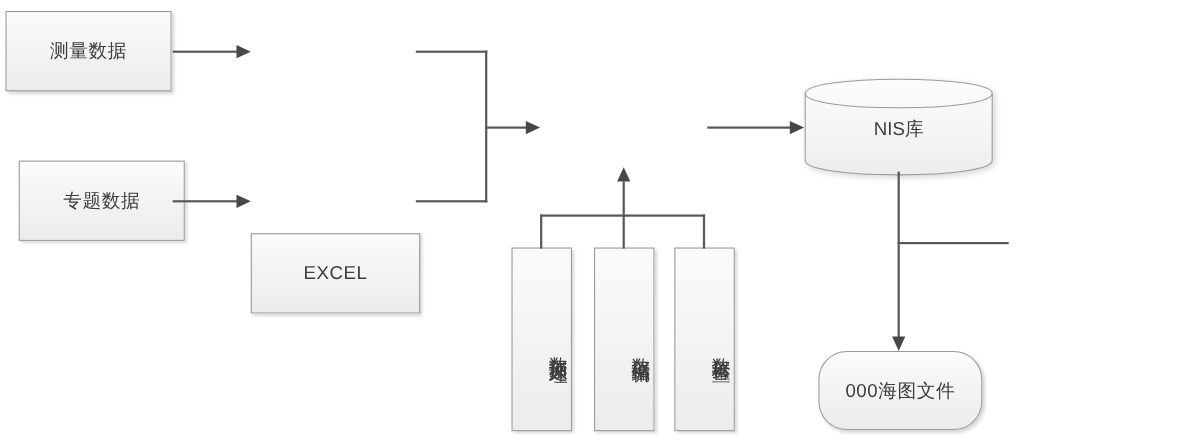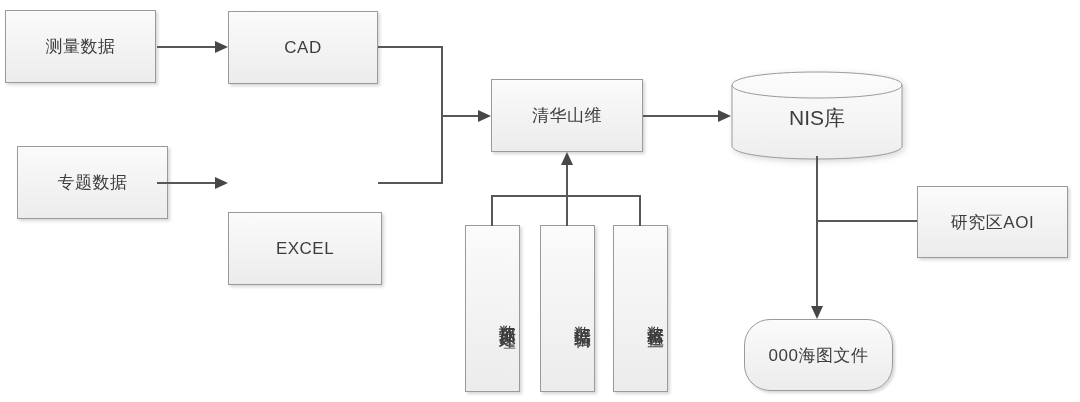--- a/index.html
+++ b/index.html
@@ -40,21 +40,21 @@
     justify-content: center;
     padding-top: 14px;
   }
   .cylinder {
     position: absolute;
     box-sizing: border-box;
     display: flex;
     align-items: center;
     justify-content: center;
     color: #3d3d3d;
-    font-size: 21px;
+    font-size: 17px;
     filter: drop-shadow(2px 2px 3px rgba(0,0,0,0.16));
   }
   .cylinder .cyl-svg {
     position: absolute;
     inset: 0;
   }
   .cylinder .cyl-label {
     position: relative;
     z-index: 2;
     margin-top: 4px;
@@ -88,35 +88,29 @@
 </style>
 </head>
 <body>
 
 <div id="canvas">
 
   <div class="node" style="left:5px; top:10px; width:151px; height:73px;">
     <span>测量数据</span>
   </div>
 
-  <div class="node" style="left:228px; top:11px; width:150px; height:73px;">
-    <span>CAD</span>
-  </div>
 
   <div class="node" style="left:17px; top:146px; width:151px; height:73px;">
     <span>专题数据</span>
   </div>
 
   <div class="node" style="left:228px; top:164px; width:154px; height:73px;margin-top:48px;">
     <span>EXCEL</span>
   </div>
 
-  <div class="node" style="left:491px; top:79px; width:152px; height:73px;">
-    <span>清华山维</span>
-  </div>
 
   <div class="cylinder" style="left:731px; top:71px; width:172px; height:89px;">
     <svg class="cyl-svg" viewBox="0 0 172 89" preserveAspectRatio="none">
       <defs>
         <linearGradient id="cylGrad" x1="0" y1="0" x2="0" y2="1">
           <stop offset="0%" stop-color="#fcfcfc"></stop>
           <stop offset="55%" stop-color="#f5f5f5"></stop>
           <stop offset="100%" stop-color="#ededed"></stop>
         </linearGradient>
       </defs>
@@ -131,23 +125,20 @@
   </div>
 
   <div class="node vertical" style="left:540px; top:225px; width:55px; height:167px;">
     <span>数据编辑</span>
   </div>
 
   <div class="node vertical" style="left:613px; top:225px; width:55px; height:167px;">
     <span>数据检查</span>
   </div>
 
-  <div class="node" style="left:917px; top:186px; width:151px; height:72px;">
-    <span>研究区AOI</span>
-  </div>
 
   <div class="node" style="left:744px; top:319px; width:149px; height:72px;border-radius:26px;">
     <span>000海图文件</span>
   </div>
 
   <div class="edge h" style="left:157px; top:46px; width:59px;"></div>
   <div class="arrow right" style="left:215px; top:41px;"></div>
 
   <div class="edge h" style="left:157px; top:182px; width:59px;"></div>
   <div class="arrow right" style="left:215px; top:177px;"></div>

